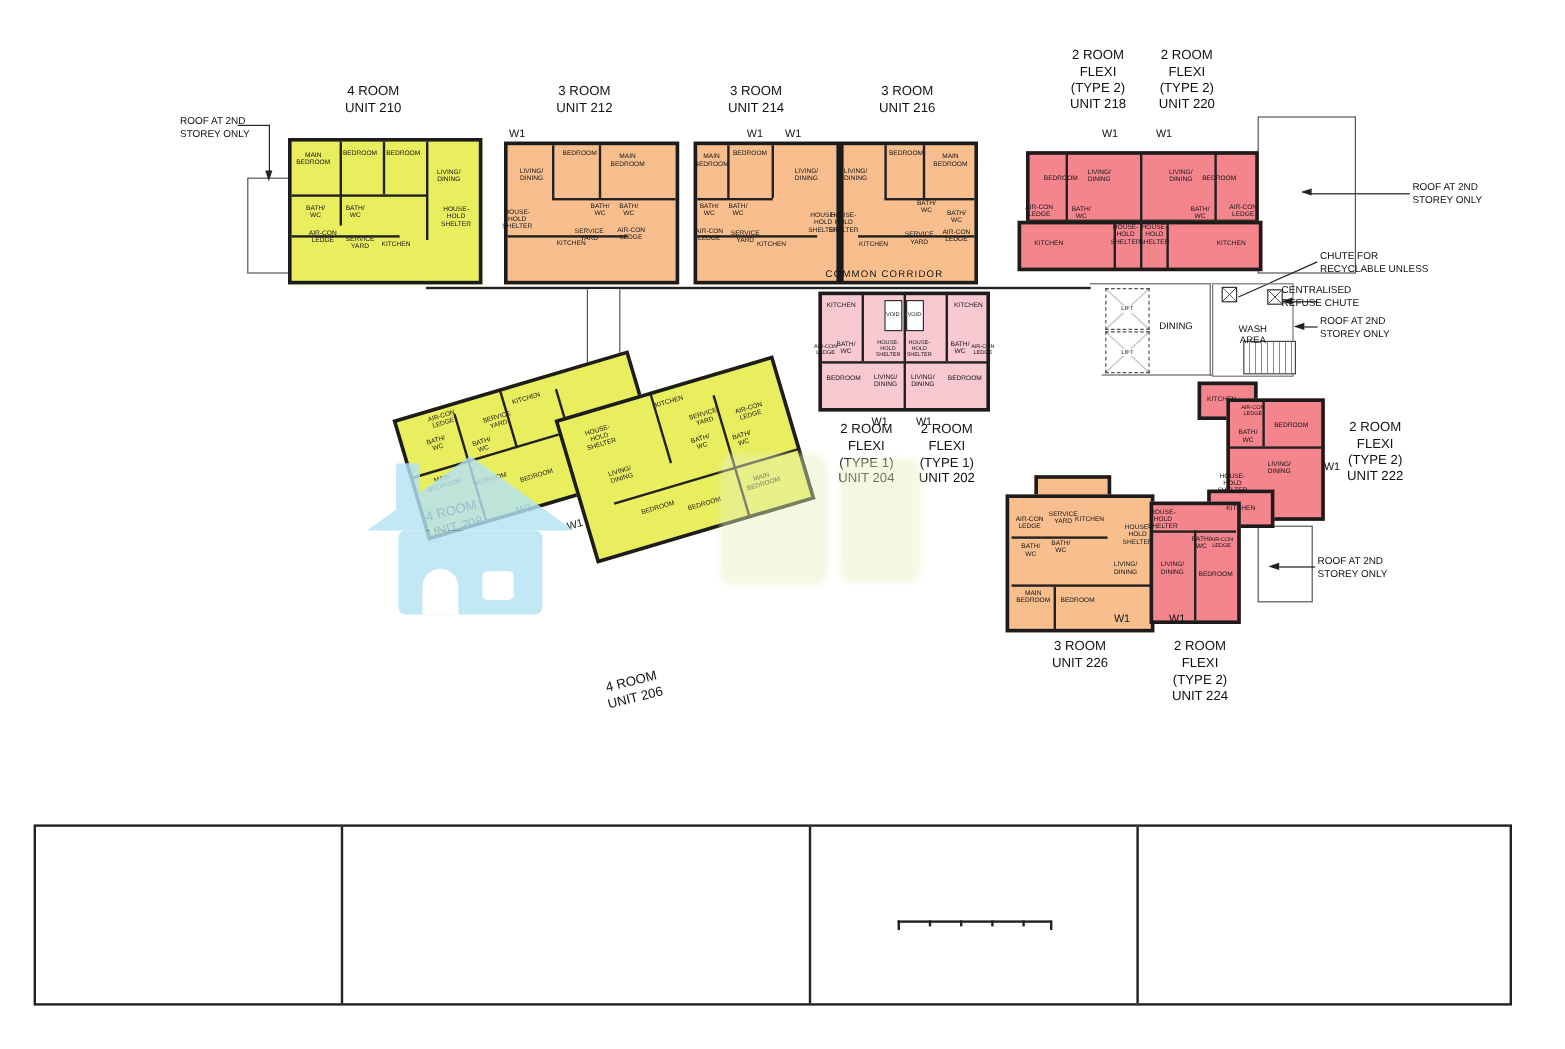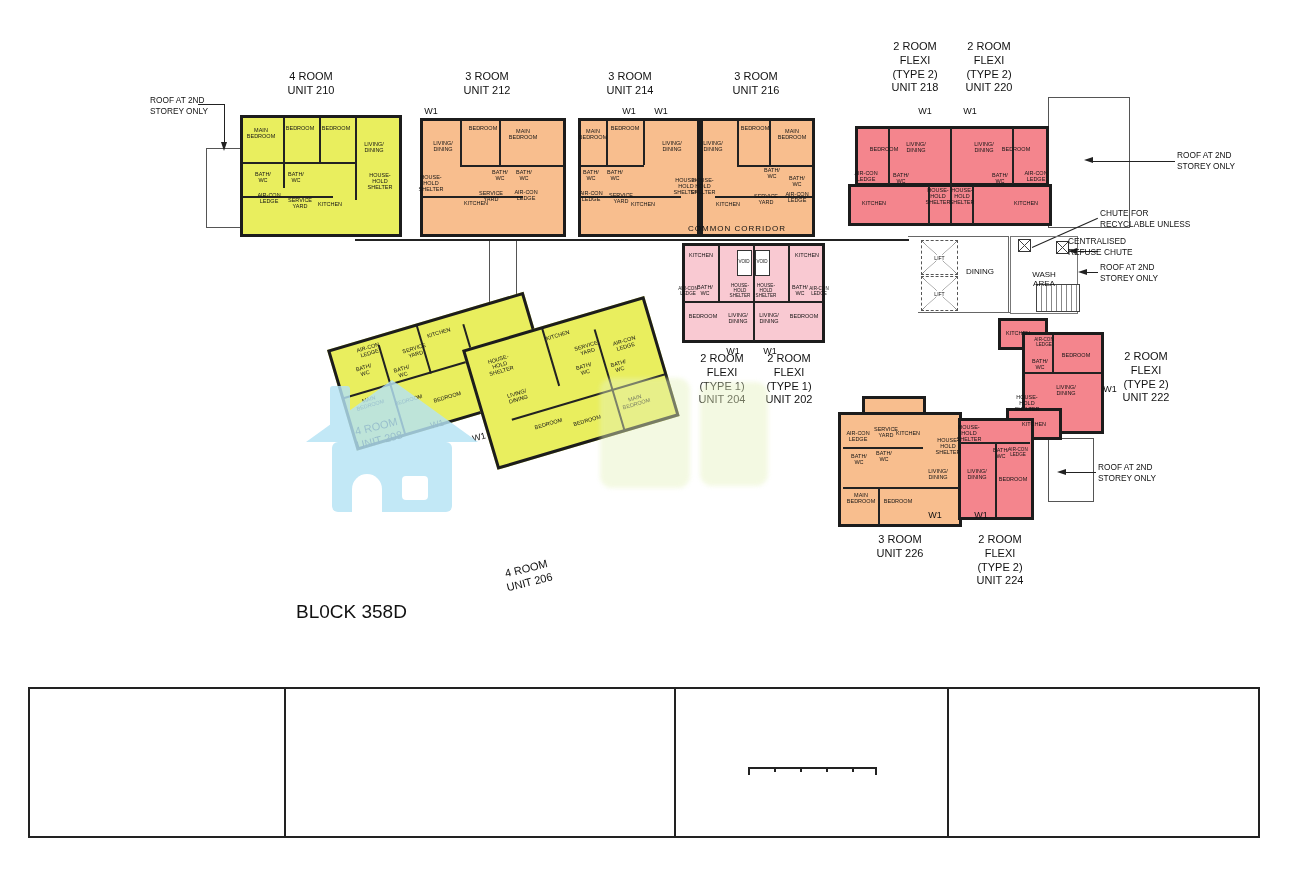--- a/index.html
+++ b/index.html
@@ -434,21 +434,20 @@
     <div style="position: absolute; left: 24px; top: 16px; width: 20px; height: 46px; border-radius: 3px; background-color: rgb(181, 227, 245);"></div>
     <div style="position:absolute;left:0;top:10px;width:0;height:0;border-left:86px solid transparent;border-right:86px solid transparent;border-bottom:62px solid #b5e3f5;"></div>
     <div style="position: absolute; left: 26px; top: 72px; width: 120px; height: 70px; border-radius: 6px; background-color: rgb(181, 227, 245);"></div>
     <div style="position:absolute;left:46px;top:104px;width:30px;height:38px;background:#fff;border-radius:15px 15px 0 0;"></div>
     <div style="position:absolute;left:96px;top:106px;width:26px;height:24px;background:#fff;border-radius:4px;"></div>
   </div>
   <div class="wm-green" style="left: 600px; top: 378px; width: 90px; height: 110px; opacity: 0.45; background-color: rgb(230, 242, 191);"></div>
   <div class="wm-green" style="left: 700px; top: 382px; width: 68px; height: 104px; opacity: 0.45; background-color: rgb(230, 242, 191);"></div>
 
   <div class="titleblock" style="left:296px;top:601px;">
-    <div class="t1">BL0CK 358D</div>
   </div>
 
   <div class="band" style="left:28px;top:687px;width:1232px;height:151px;">
     <div class="divider" style="left:254px;"></div>
     <div class="divider" style="left:644px;"></div>
     <div class="divider" style="left:917px;"></div>
   </div>
 
   <div class="lg-head" style="left:38px;top:701px;">LEGEND:</div>
   <div class="lg-sw" style="left: 38px; top: 722px; background-color: rgb(249, 201, 210);"></div>

